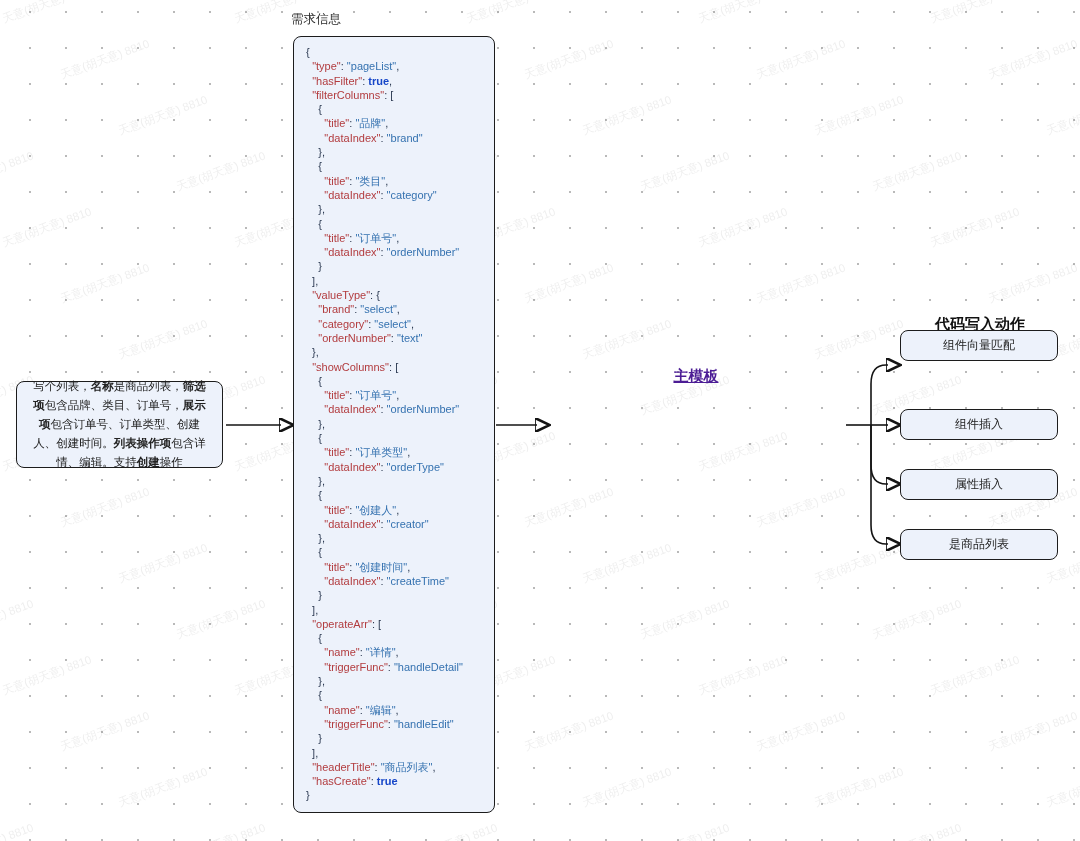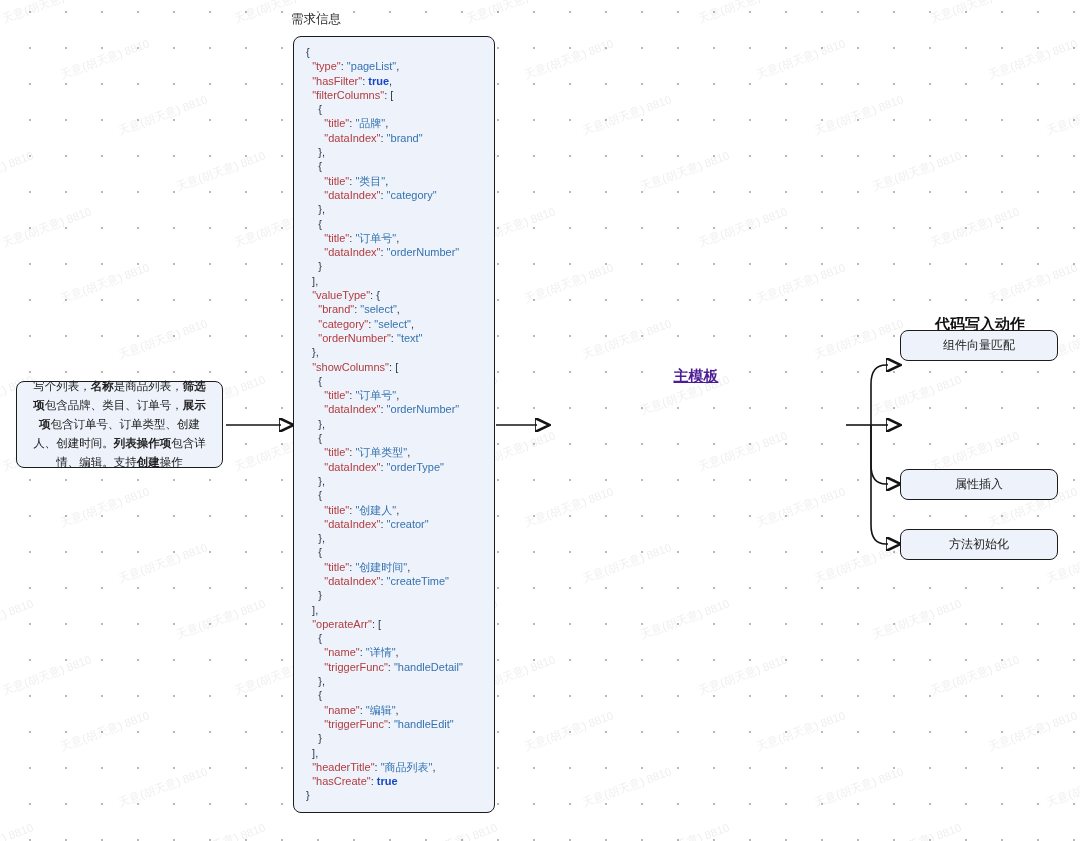--- a/index.html
+++ b/index.html
@@ -220,16 +220,17 @@
         <div class="code-line">  <span class="tk-key">"headerTitle"</span>: <span class="tk-str">"商品列表"</span>,</div>
         <div class="code-line">  <span class="tk-key">"hasCreate"</span>: <span class="tk-bool">true</span></div>
         <div class="code-line">}</div>
       </div>
   </div>
 
   <div class="main-title">主模板</div>
 
   <div class="actions-title">代码写入动作</div>
   <div class="box action-box ab0 flexc">组件向量匹配</div>
+  <div class="box action-box ab1 flexc">组件插入</div>
   <div class="box action-box ab2 flexc">属性插入</div>
-  <div class="box action-box ab3 flexc">方法初始化</div>
+  <div class="box action-box ab3 flexc">是商品列表</div>
 
 </div>
 
 </body></html>

